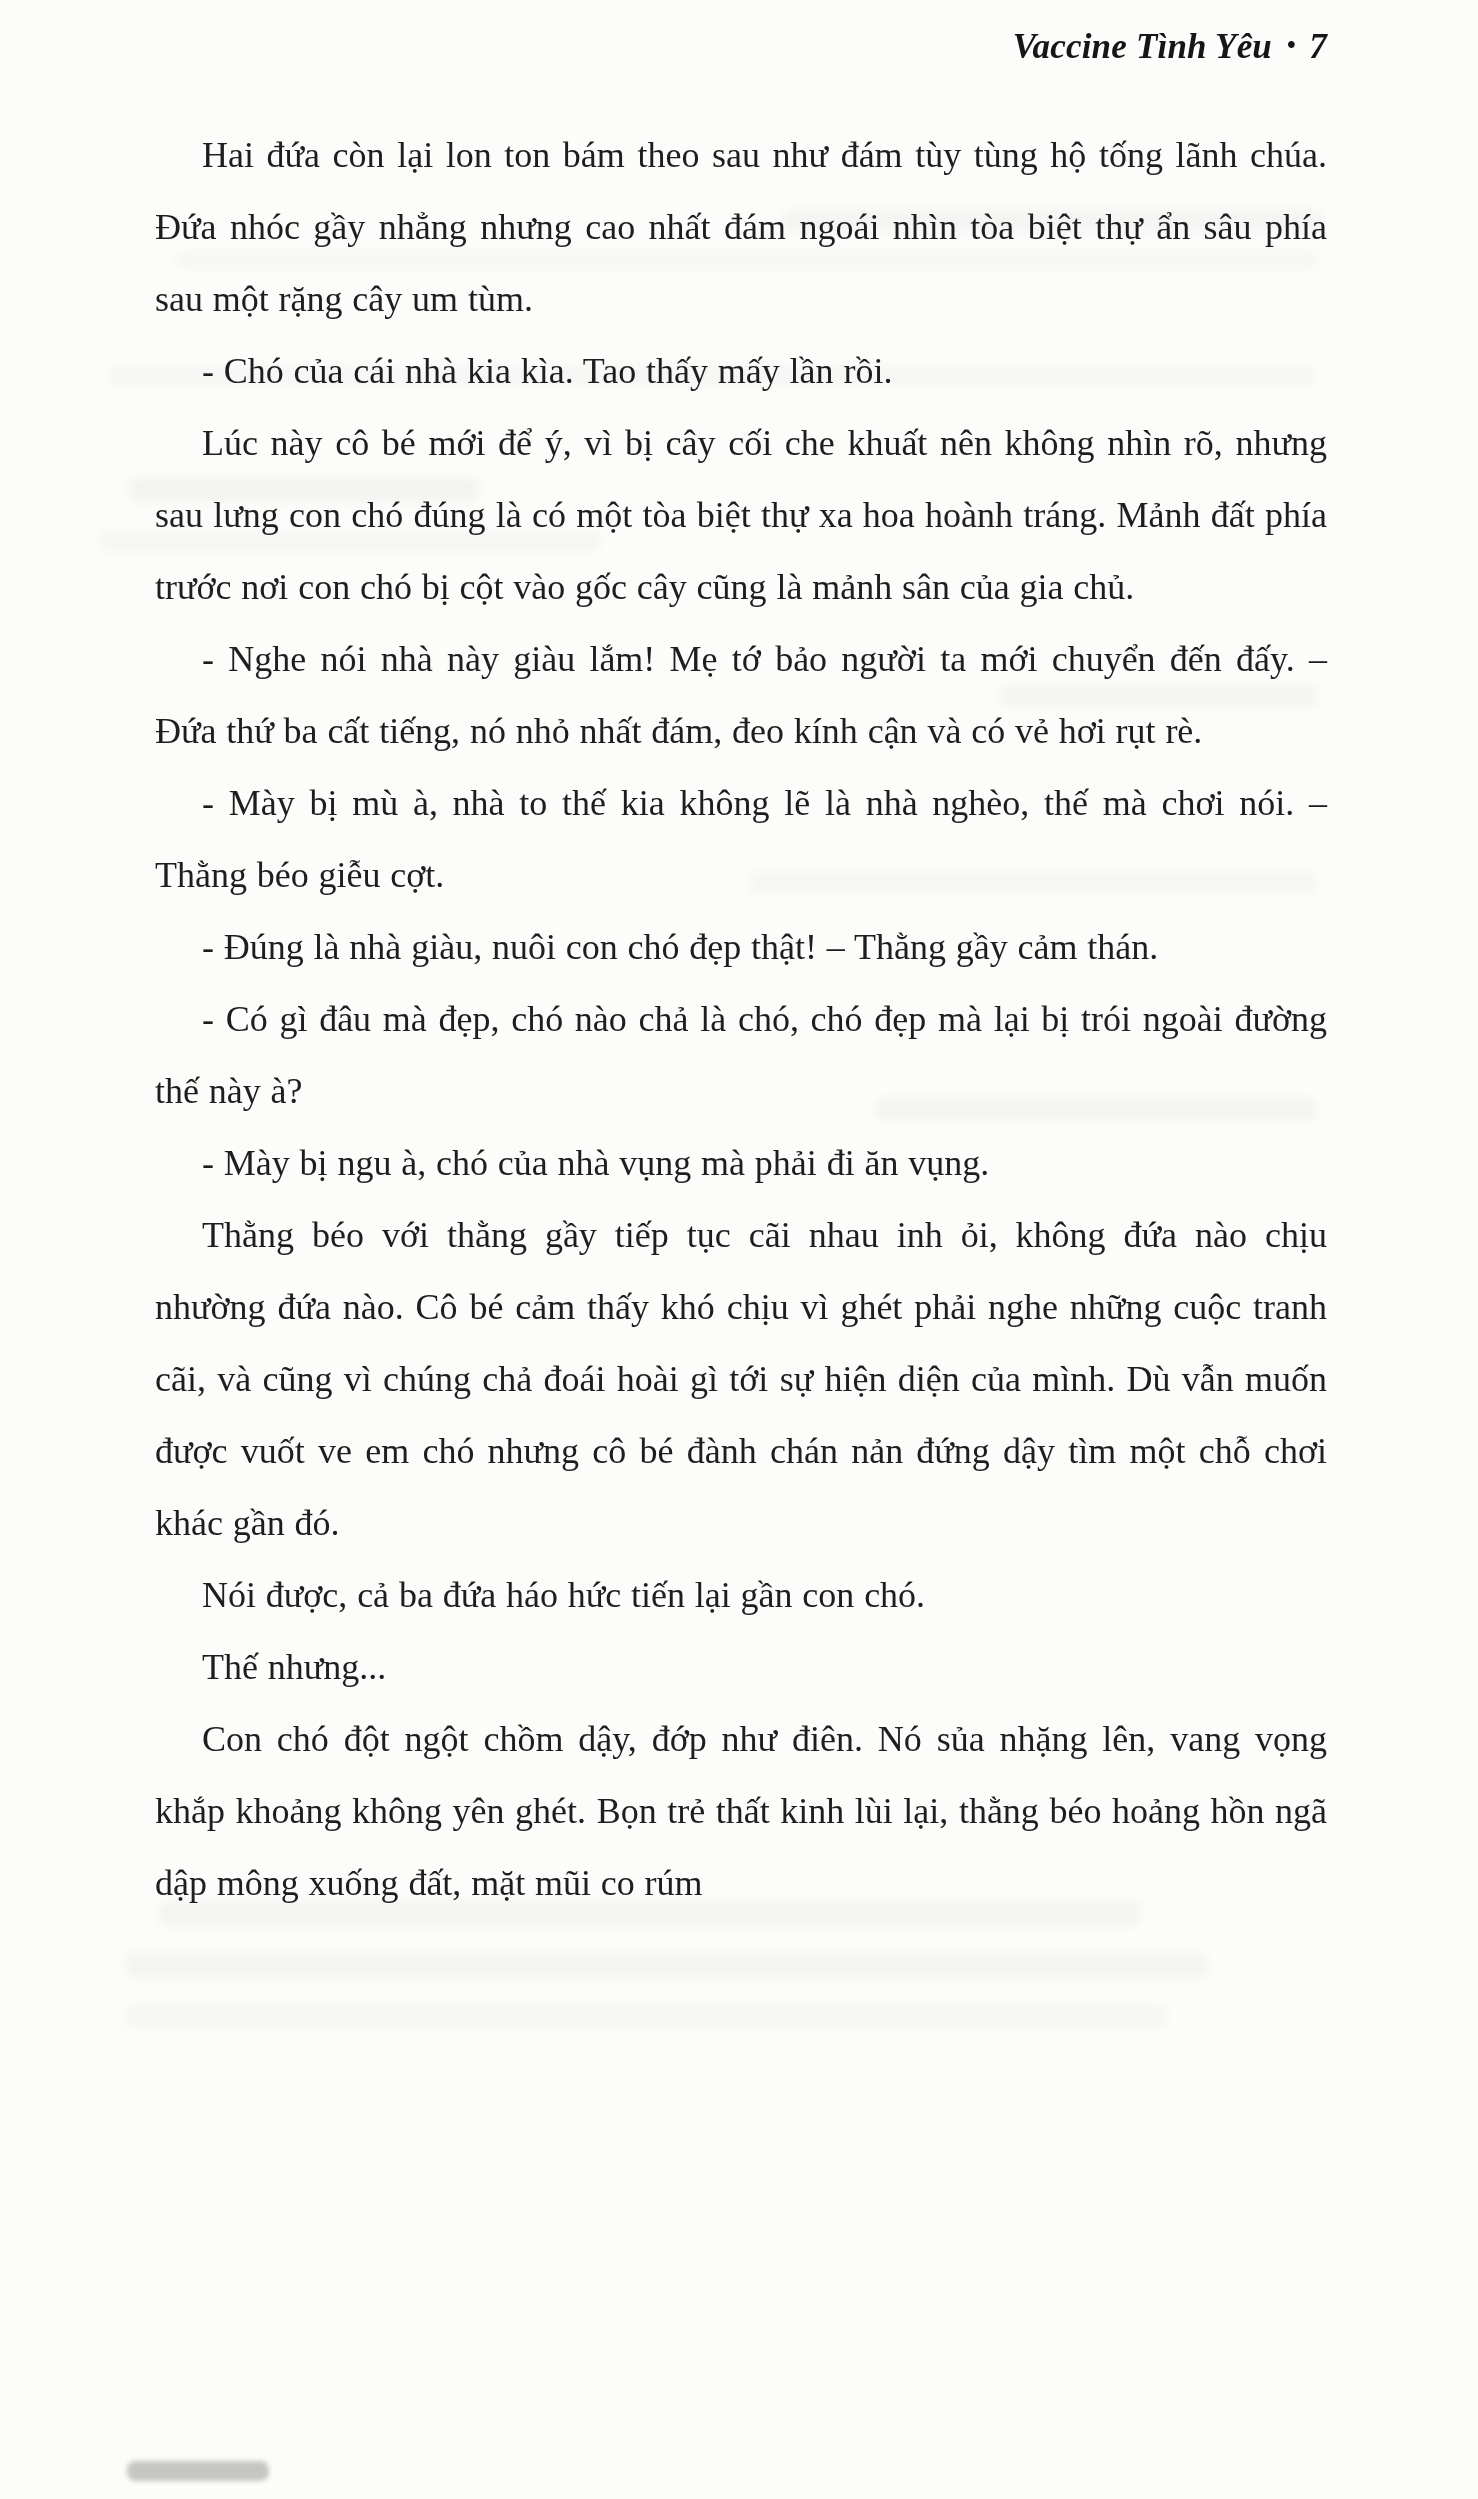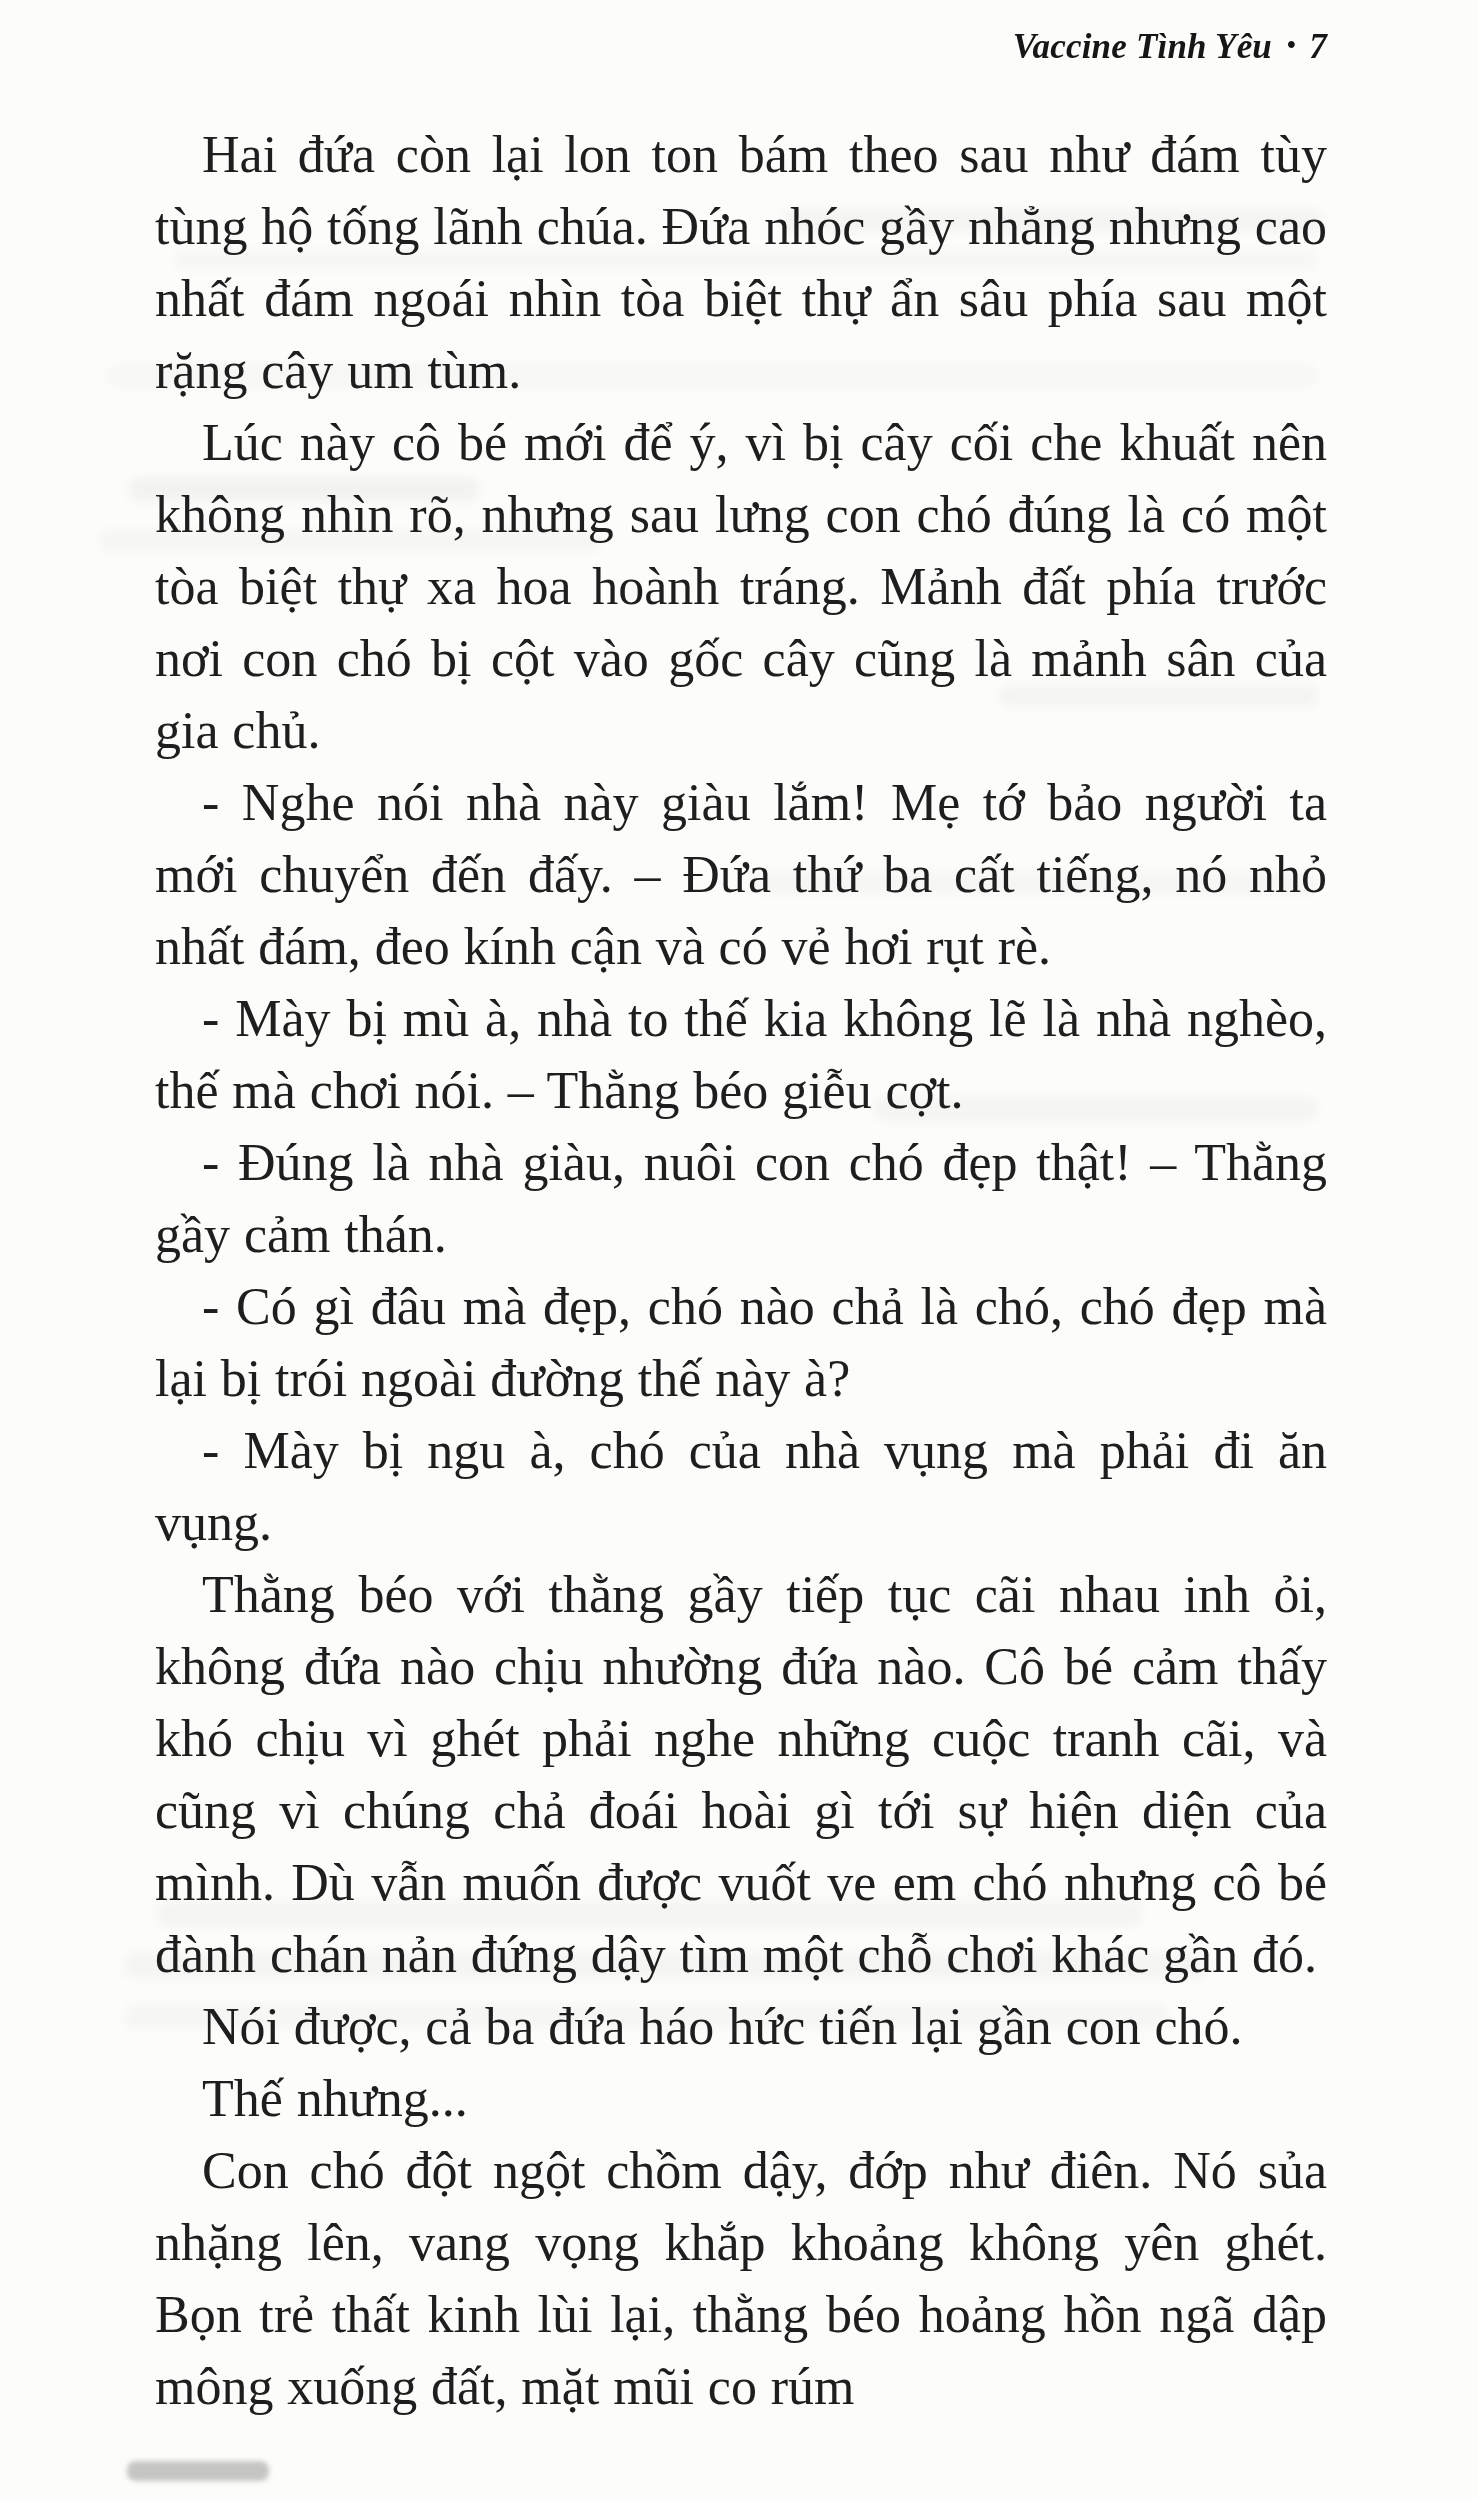--- a/index.html
+++ b/index.html
@@ -38,21 +38,21 @@
     font-size: 25px;
     vertical-align: 5px;
     padding: 0 13.3px 0 15px;
     font-style: normal;
   }
   .page-body {
     margin-top: 50px;
   }
   .para {
     margin: 0;
-    font-size: 52px;
+    font-size: 36px;
     line-height: 72px;
     text-align: justify;
     text-indent: 47px;
     word-spacing: 0.8px;
   }
   
   .bleed {
     position: absolute;
     background: #6b6b6b;
     opacity: 0.05;
@@ -86,20 +86,21 @@
   <div class="bleed dark" style="top:2461px; left:127px; width:142px; height:20px;"></div>
 
   <div class="page-inner">
 
     <header class="page-header">
       <span>Vaccine Tình Yêu</span><span class="sep">•</span><span>7</span>
     </header>
 
     <main class="page-body">
         <p class="para">Hai đứa còn lại lon ton bám theo sau như đám tùy tùng hộ tống lãnh chúa. Đứa nhóc gầy nhẳng nhưng cao nhất đám ngoái nhìn tòa biệt thự ẩn sâu phía sau một rặng cây um tùm.</p>
+        <p class="para">- Chó của cái nhà kia kìa. Tao thấy mấy lần rồi.</p>
         <p class="para">Lúc này cô bé mới để ý, vì bị cây cối che khuất nên không nhìn rõ, nhưng sau lưng con chó đúng là có một tòa biệt thự xa hoa hoành tráng. Mảnh đất phía trước nơi con chó bị cột vào gốc cây cũng là mảnh sân của gia chủ.</p>
         <p class="para">- Nghe nói nhà này giàu lắm! Mẹ tớ bảo người ta mới chuyển đến đấy. – Đứa thứ ba cất tiếng, nó nhỏ nhất đám, đeo kính cận và có vẻ hơi rụt rè.</p>
         <p class="para">- Mày bị mù à, nhà to thế kia không lẽ là nhà nghèo, thế mà chơi nói. – Thằng béo giễu cợt.</p>
         <p class="para">- Đúng là nhà giàu, nuôi con chó đẹp thật! – Thằng gầy cảm thán.</p>
         <p class="para">- Có gì đâu mà đẹp, chó nào chả là chó, chó đẹp mà lại bị trói ngoài đường thế này à?</p>
         <p class="para">- Mày bị ngu à, chó của nhà vụng mà phải đi ăn vụng.</p>
         <p class="para">Thằng béo với thằng gầy tiếp tục cãi nhau inh ỏi, không đứa nào chịu nhường đứa nào. Cô bé cảm thấy khó chịu vì ghét phải nghe những cuộc tranh cãi, và cũng vì chúng chả đoái hoài gì tới sự hiện diện của mình. Dù vẫn muốn được vuốt ve em chó nhưng cô bé đành chán nản đứng dậy tìm một chỗ chơi khác gần đó.</p>
         <p class="para">Nói được, cả ba đứa háo hức tiến lại gần con chó.</p>
         <p class="para">Thế nhưng...</p>
         <p class="para">Con chó đột ngột chồm dậy, đớp như điên. Nó sủa nhặng lên, vang vọng khắp khoảng không yên ghét. Bọn trẻ thất kinh lùi lại, thằng béo hoảng hồn ngã dập mông xuống đất, mặt mũi co rúm</p>

